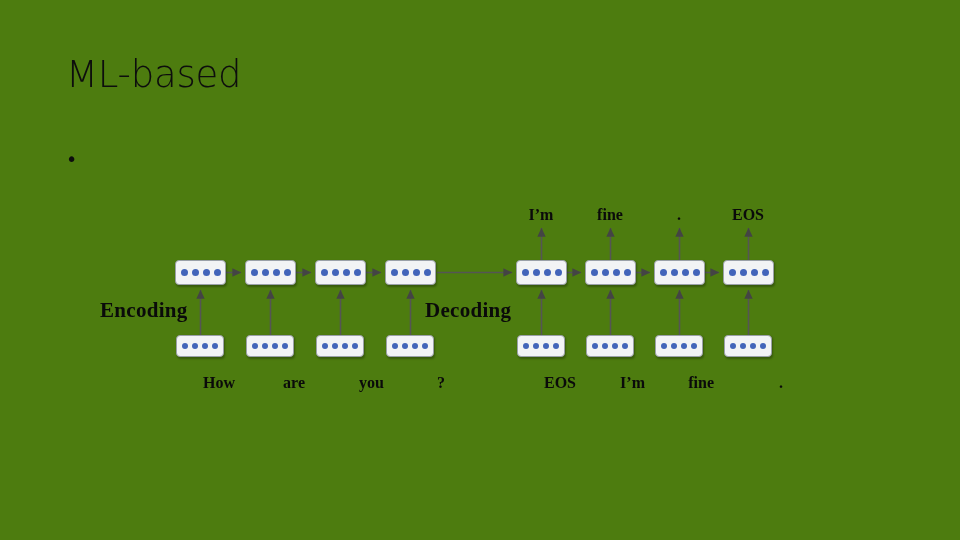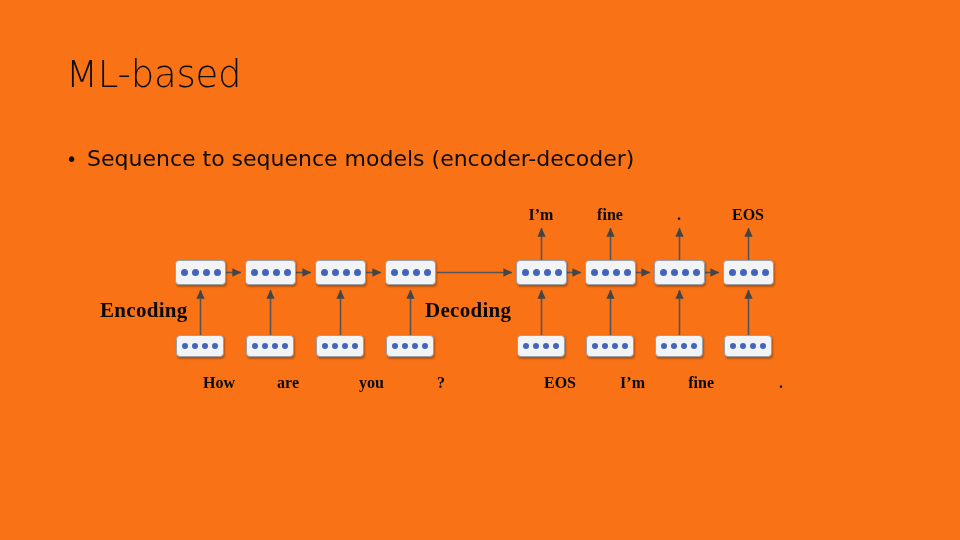--- a/index.html
+++ b/index.html
@@ -13,21 +13,21 @@
     height: 540px;
     position: relative;
     overflow: hidden;
     font-family: "Liberation Sans", sans-serif;
     color: #000000;
   }
 
   #slide {
     position: absolute;
     inset: 0;
-    background: #f97316;
+    background: #4d7c0f;
   }
 
   
   #slide-title {
     position: absolute;
     left: 66px;
     top: 52px;
     font-family: "DejaVu Sans", sans-serif;
     font-size: 37px;
     font-weight: 300;
@@ -164,21 +164,20 @@
 </head>
 <body>
 
 <div id="slide">
 
   <div id="slide-title">ML-based</div>
 
   <div id="bullet-list">
     <div class="bullet-row">
       <span class="bullet-marker">•</span>
-      <span>Sequence to sequence models (encoder-decoder)</span>
     </div>
   </div>
 
   <div id="figure">
 
     <svg id="connectors" viewBox="0 0 960 220" xmlns="http://www.w3.org/2000/svg">
       <defs>
         <marker id="arrowhead" markerWidth="7" markerHeight="7" refX="5.4" refY="2.6" orient="auto">
           <path d="M0,0 L5.6,2.6 L0,5.2 z" fill="#444444"></path>
         </marker>
@@ -232,21 +231,21 @@
       <span class="dot"></span>
       <span class="dot"></span>
       <span class="dot"></span>
     </div>
     <div class="cell input-cell" style="left:246px">
       <span class="dot"></span>
       <span class="dot"></span>
       <span class="dot"></span>
       <span class="dot"></span>
     </div>
-    <div class="token-label" style="left:229px">are</div>
+    <div class="token-label" style="left:235px">are</div>
 
     <div class="cell hidden-cell" style="left:315px">
       <span class="dot"></span>
       <span class="dot"></span>
       <span class="dot"></span>
       <span class="dot"></span>
     </div>
     <div class="cell input-cell" style="left:316px">
       <span class="dot"></span>
       <span class="dot"></span>

